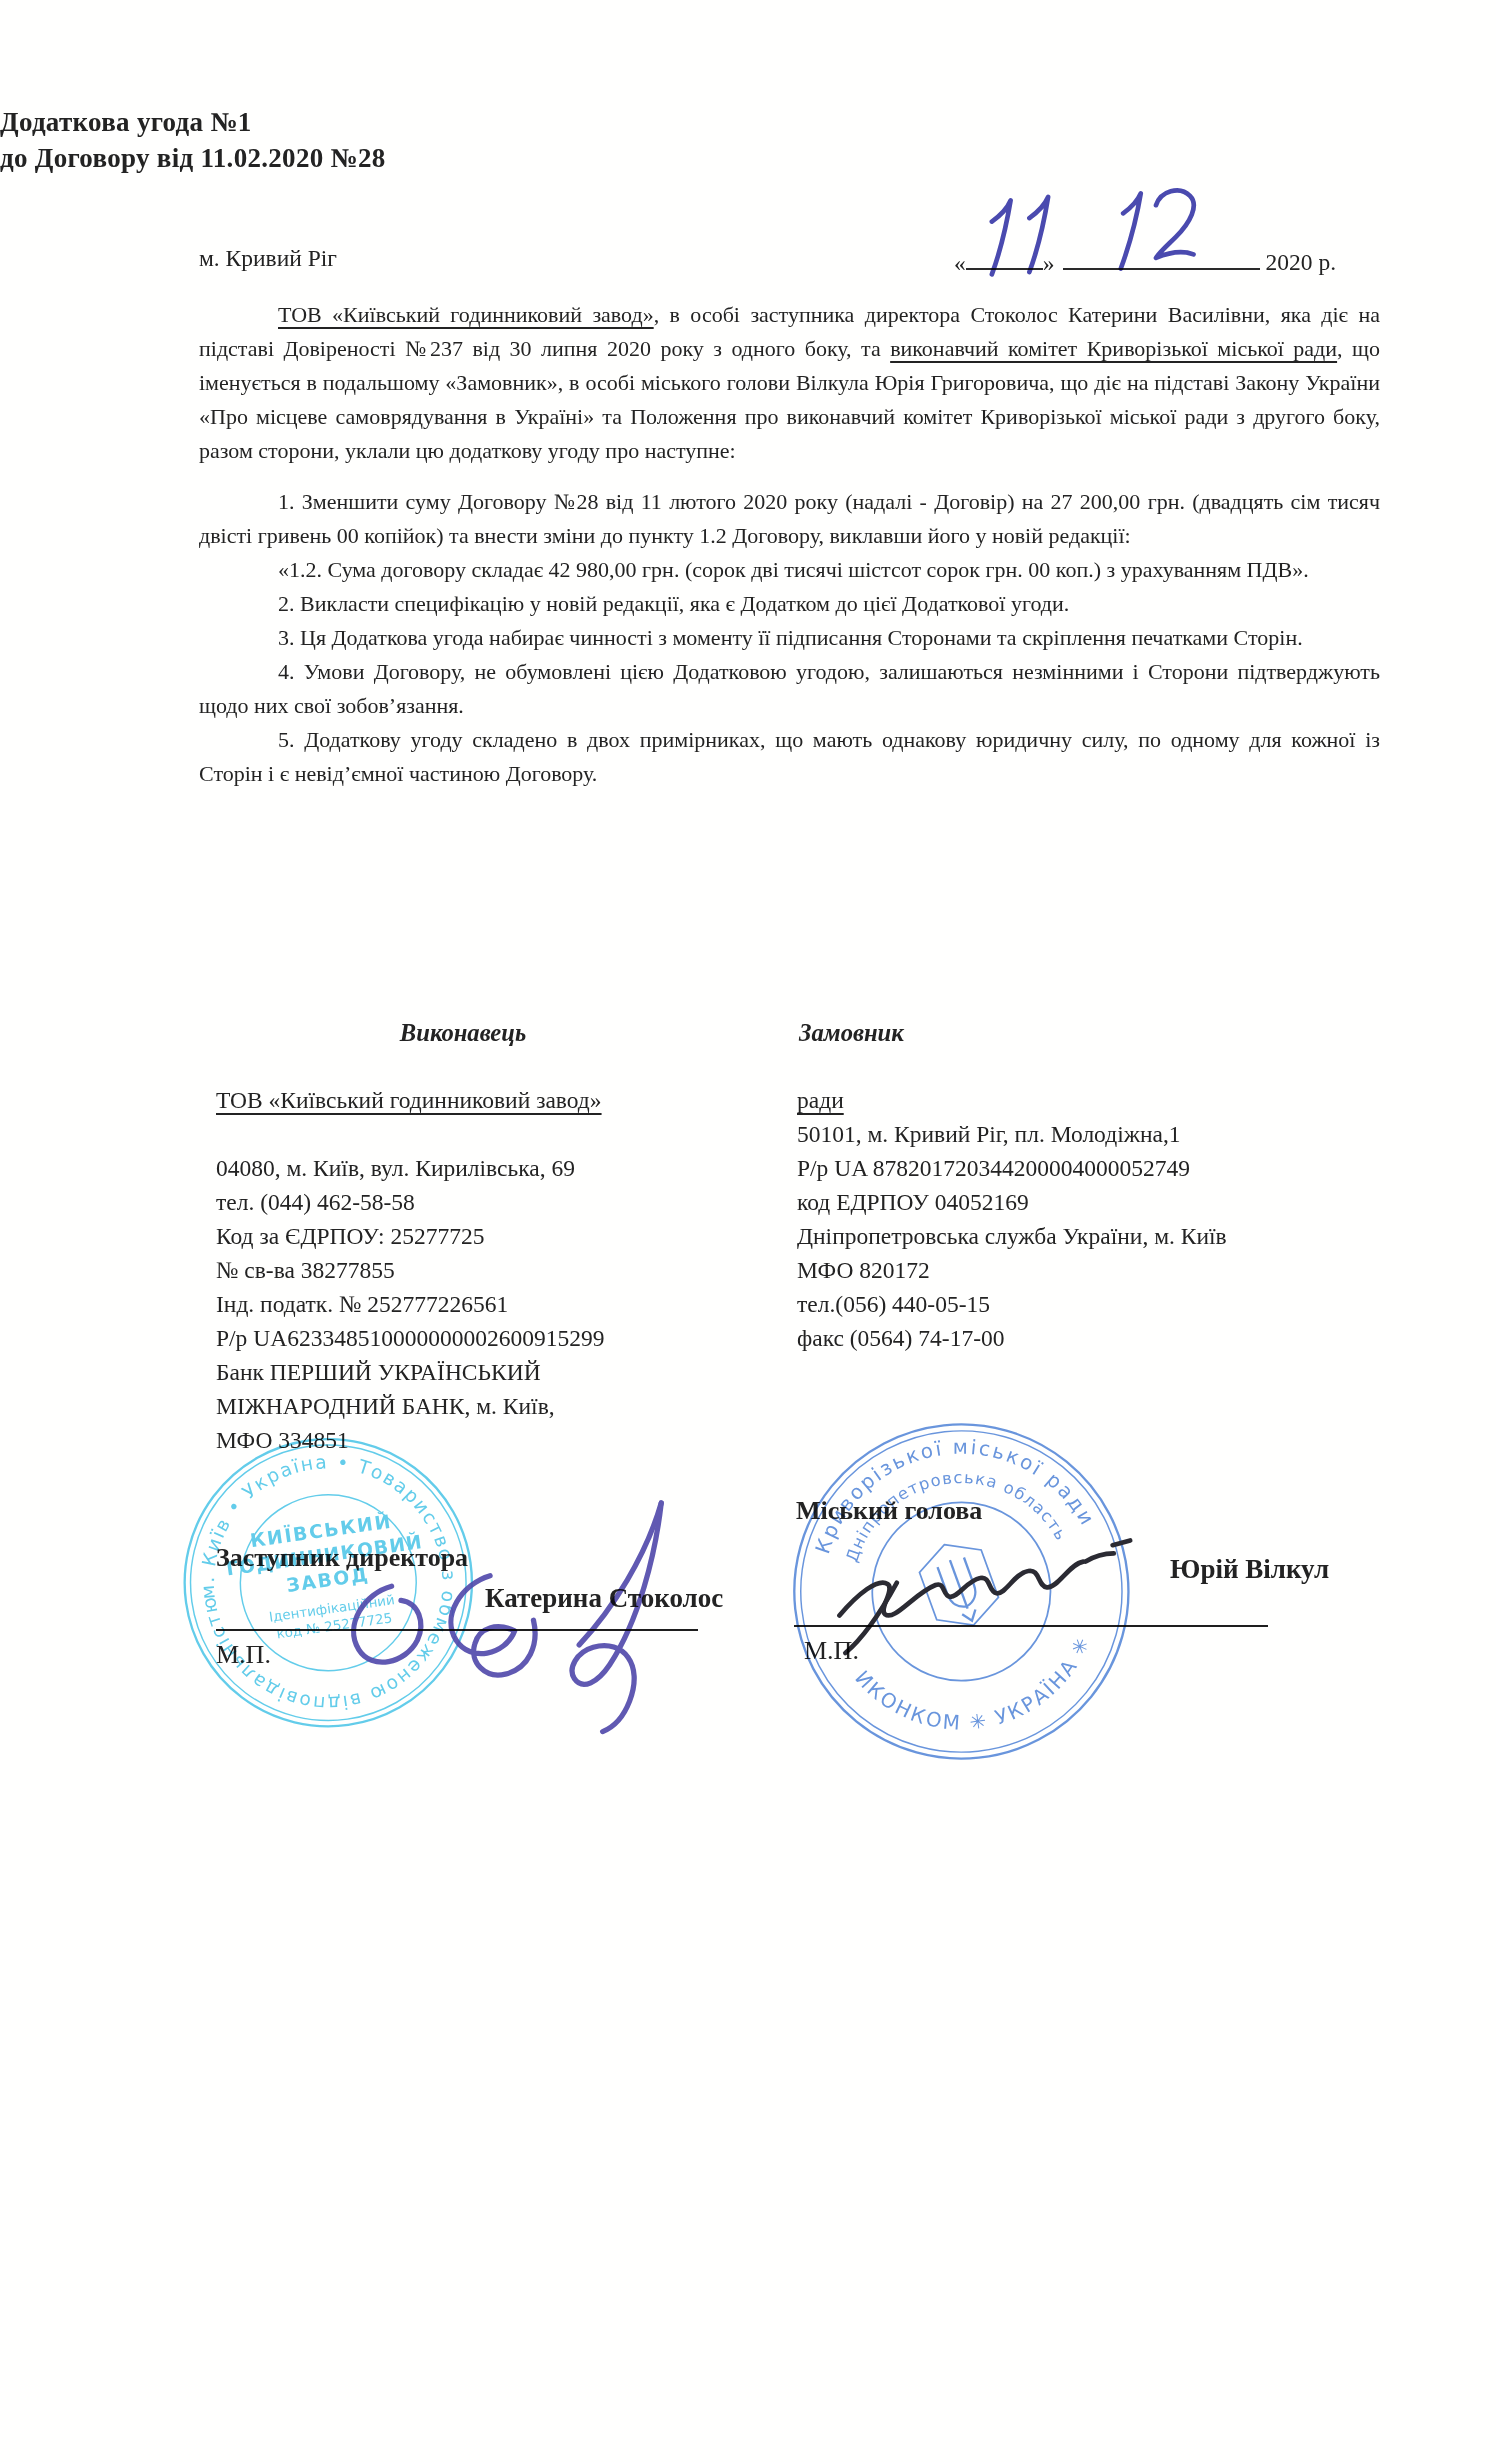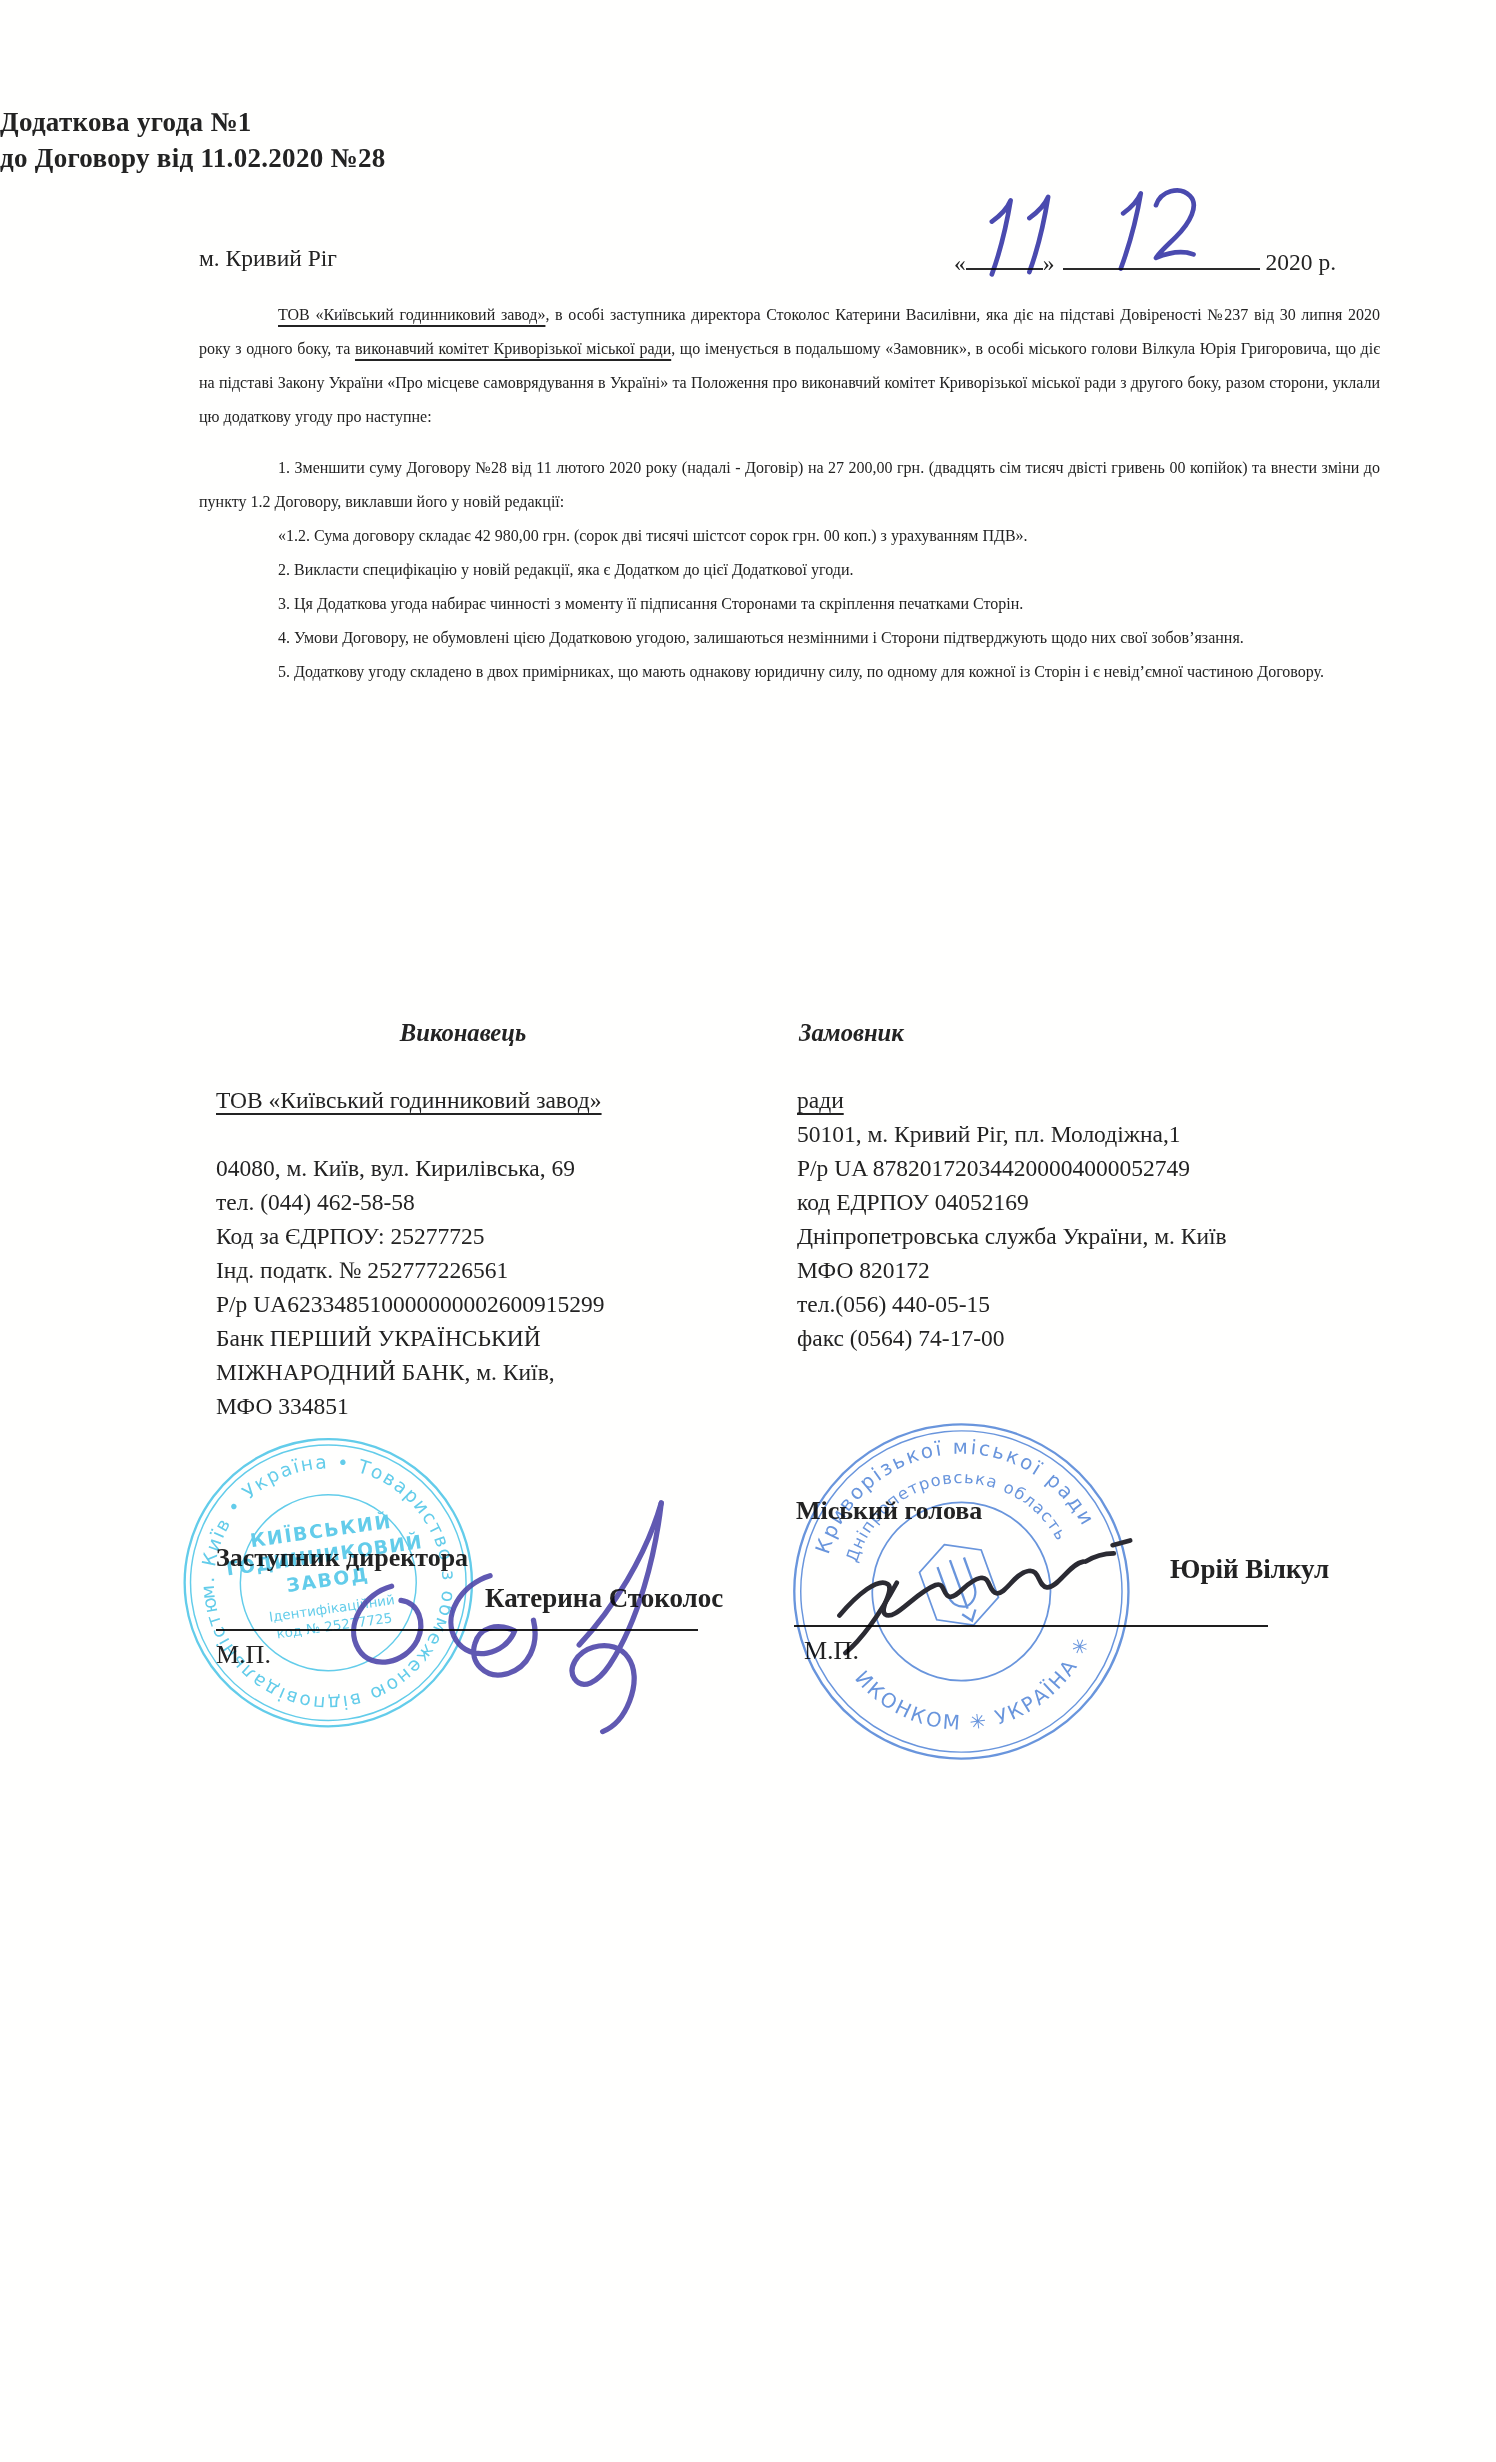--- a/index.html
+++ b/index.html
@@ -18,21 +18,21 @@
   }
   .date-row{position:absolute;top:239px;left:0;width:1496px;font-size:23.5px;}
   .date-city{position:absolute;left:199px;top:5.9px;}
   .date-group{position:absolute;left:954px;top:5.9px;white-space:nowrap;}
   .blank{display:inline-block;border-bottom:2.3px solid #2a2a2a;height:23.5px;vertical-align:baseline;}
   .blank.day{width:77px;}
   .blank.month{width:197px;margin-left:8.2px;}
   .year{margin-left:5.9px;}
   .flow{
     position:absolute;top:298px;left:199px;width:1181px;
-    font-size:16px;line-height:34px;text-align:justify;
+    font-size:22px;line-height:34px;text-align:justify;
   }
   .flow p{margin:0;text-indent:79px;}
   .flow p.first-clause{margin-top:17px;}
   .u{ text-decoration:underline;text-decoration-thickness:1.8px;text-underline-offset:5.3px;}
   .party-headers{position:absolute;top:1019px;left:0;width:1496px;font-size:24.6px;font-weight:bold;font-style:italic;}
   .hdr-exec{position:absolute;left:199px;width:528px;text-align:center;}
   .hdr-cust{position:absolute;left:799px;width:492px;}
   .col{position:absolute;top:1083px;font-size:23.5px;line-height:34px;}
   .col-left{left:216px;width:580px;}
   .col-right{left:797px;width:592px;}
@@ -82,20 +82,21 @@
     <div class="hdr-exec">Виконавець</div>
     <div class="hdr-cust">Замовник</div>
   </div>
 
   <div class="col col-left">
     <div class="name"><span class="u">ТОВ «Київський годинниковий завод»</span></div>
     <div class="spacer"></div>
     <div>04080, м. Київ, вул. Кирилівська, 69</div>
     <div>тел. (044) 462-58-58</div>
     <div>Код за ЄДРПОУ: 25277725</div>
+    <div>№ св-ва 38277855</div>
     <div>Інд. податк. № 252777226561</div>
     <div>Р/р UA623348510000000002600915299</div>
     <div>Банк ПЕРШИЙ УКРАЇНСЬКИЙ</div>
     <div>МІЖНАРОДНИЙ БАНК, м. Київ,</div>
     <div>МФО 334851</div>
   </div>
 
   <div class="col col-right">
     <div class="name"><span class="u">ради</span></div>
     <div>50101,  м. Кривий Ріг, пл. Молодіжна,1</div>

